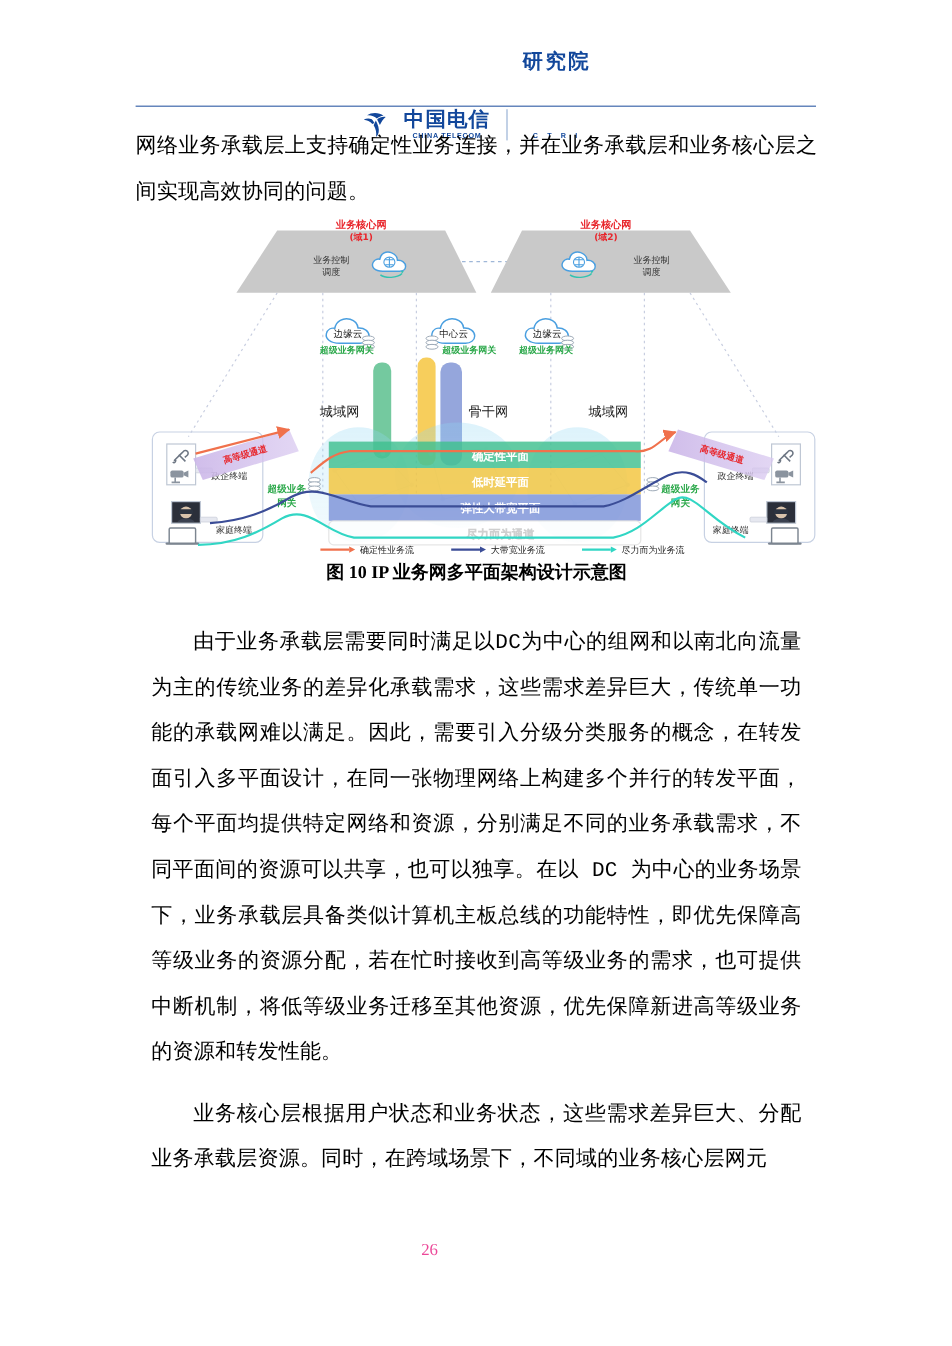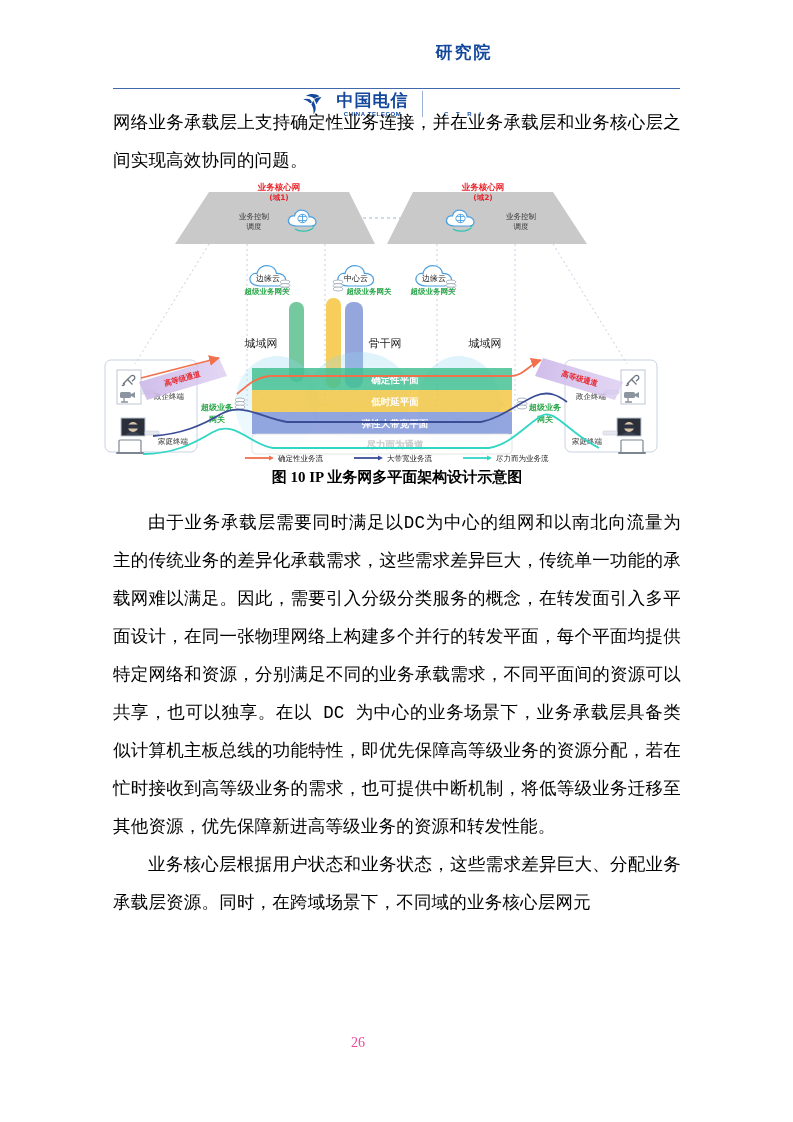--- a/index.html
+++ b/index.html
@@ -61,37 +61,37 @@
   
   .body-text{
     position:absolute;left:113px;width:568px;
     font-size:17.5px;line-height:38px;
     text-align:justify;text-justify:inter-ideograph;
     letter-spacing:.2px;
     font-family:Liberation Mono, monospace;
   }
   .p-top{top:104px;}
   .p-body{top:504px;}
-  .p-body p{margin:0;}
+  .p-body p{margin:13px;}
   .indent{text-indent:2em;}
 
   .caption{
     position:absolute;left:113px;width:568px;top:468px;
     text-align:center;font-size:15px;font-weight:bold;
     font-family:"Liberation Serif","DejaVu Serif",serif;
   }
   .pagenum{
     position:absolute;left:0;width:716px;top:1035px;
     text-align:center;font-size:14px;color:#ec4899;
     font-family:"Liberation Serif","DejaVu Serif",serif;
   }
 
   
   .figure{
-    position:absolute;left:97px;top:182px;width:568px;height:280px;
+    position:absolute;left:119px;top:182px;width:568px;height:280px;
   }
   .figure svg{display:block;}
 </style>
 </head>
 <body>
 
 <div class="page">
 
   <div class="header">
     <div class="logo-wrap">

